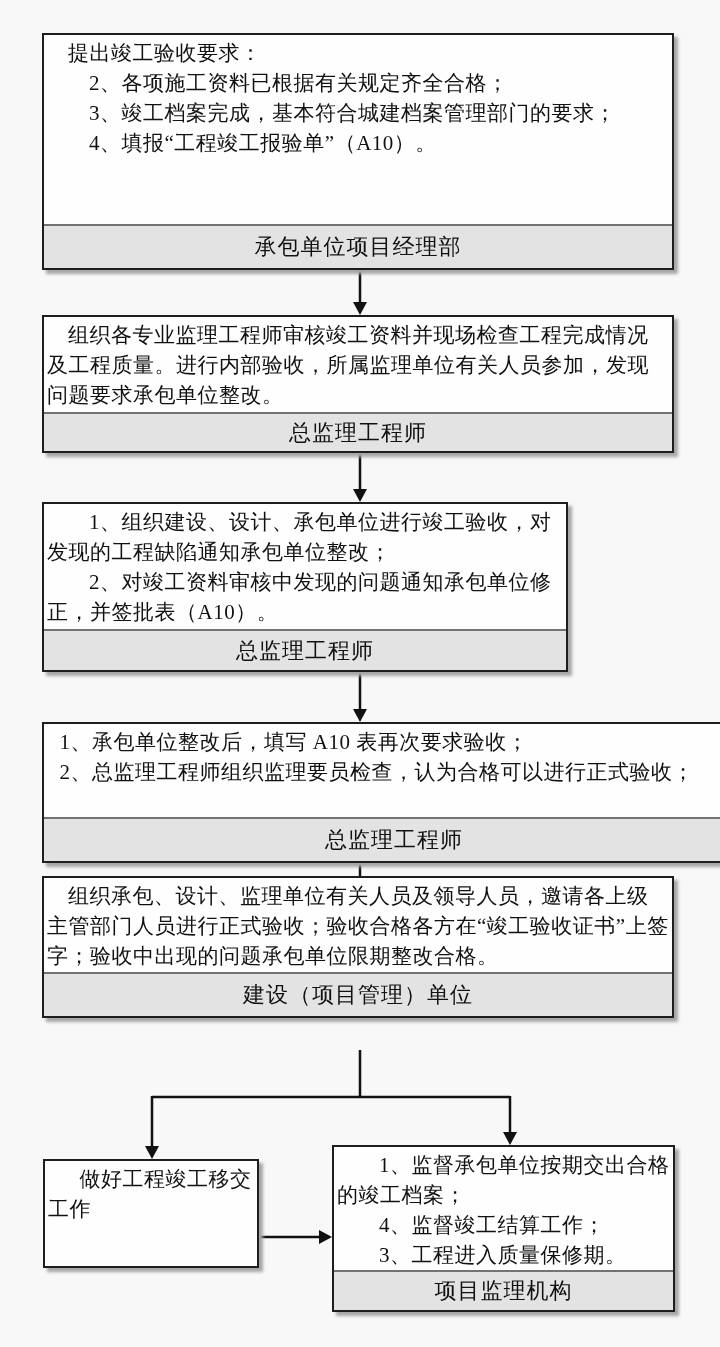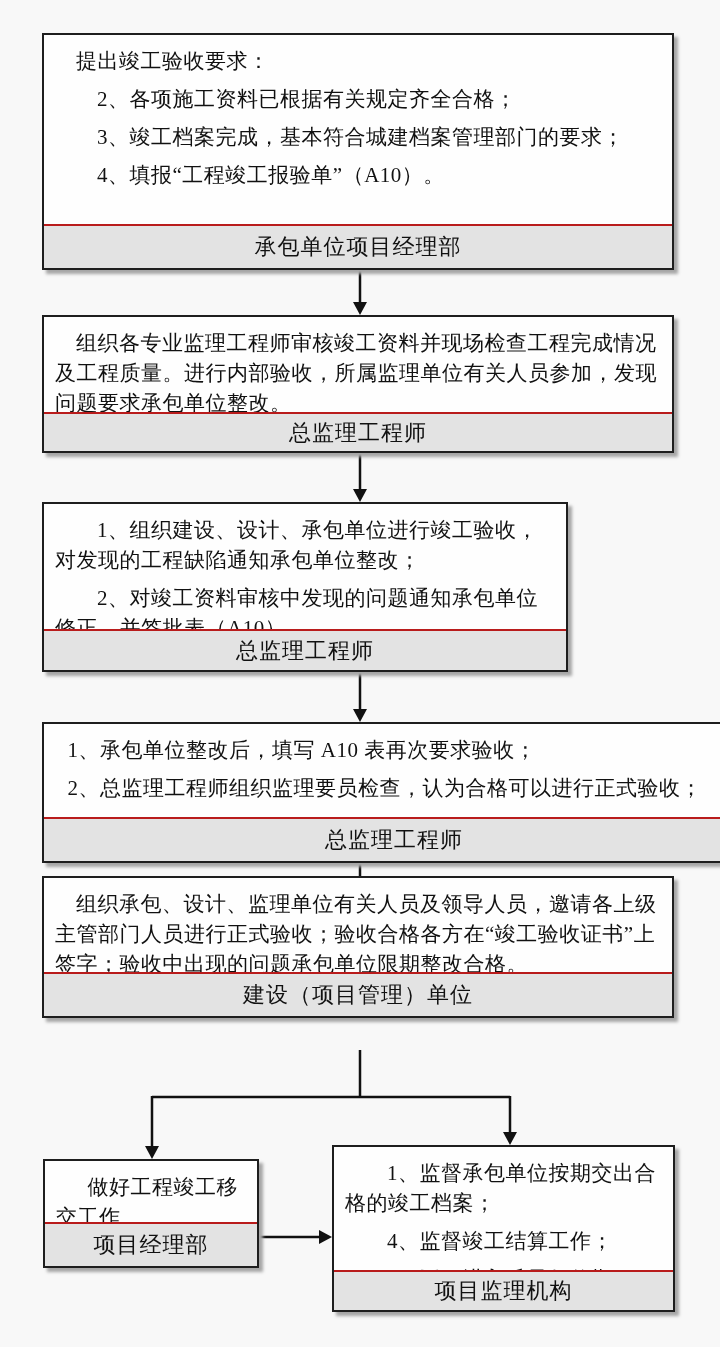--- a/index.html
+++ b/index.html
@@ -19,33 +19,33 @@
     box-shadow:4px 4px 3px #a6a6a6;
     display:flex;
     flex-direction:column;
   }
   .content{
     flex:1;
     padding:3px 3px 0 3px;
     overflow:hidden;
   }
   .para{
-    margin:8px;
+    margin:0;
     font-size:21px;
     line-height:30px;
     color:#111;
     letter-spacing:0.5px;
   }
   .ind05{text-indent:0.6em;}
   .ind1{text-indent:1em;}
   .ind15{text-indent:1.5em;}
   .ind2{text-indent:2em;}
   .footer{
     box-sizing:border-box;
-    border-top:2px solid #b91c1c;
+    border-top:2px solid #737373;
     background:#e3e3e3;
     display:flex;
     align-items:center;
     justify-content:center;
     font-size:22px;
     color:#111;
     letter-spacing:1px;
     flex:0 0 auto;
   }
 </style>
@@ -129,21 +129,20 @@
     <div class="content">
       <p class="para ind1">组织承包、设计、监理单位有关人员及领导人员，邀请各上级主管部门人员进行正式验收；验收合格各方在“竣工验收证书”上签字；验收中出现的问题承包单位限期整改合格。</p>
     </div>
     <div class="footer" style="height:44px">建设（项目管理）单位</div>
   </div>
 
   <div class="box" style="left:43px;top:1159px;width:216px;height:109px">
     <div class="content">
       <p class="para ind15">做好工程竣工移交工作</p>
     </div>
-    <div class="footer" style="height:44px">项目经理部</div>
   </div>
 
   <div class="box" style="left:332px;top:1145px;width:343px;height:167px">
     <div class="content">
       <p class="para ind2">1、监督承包单位按期交出合格的竣工档案；</p>
       <p class="para ind2">4、监督竣工结算工作；</p>
       <p class="para ind2">3、工程进入质量保修期。</p>
     </div>
     <div class="footer" style="height:40px">项目监理机构</div>
   </div>

